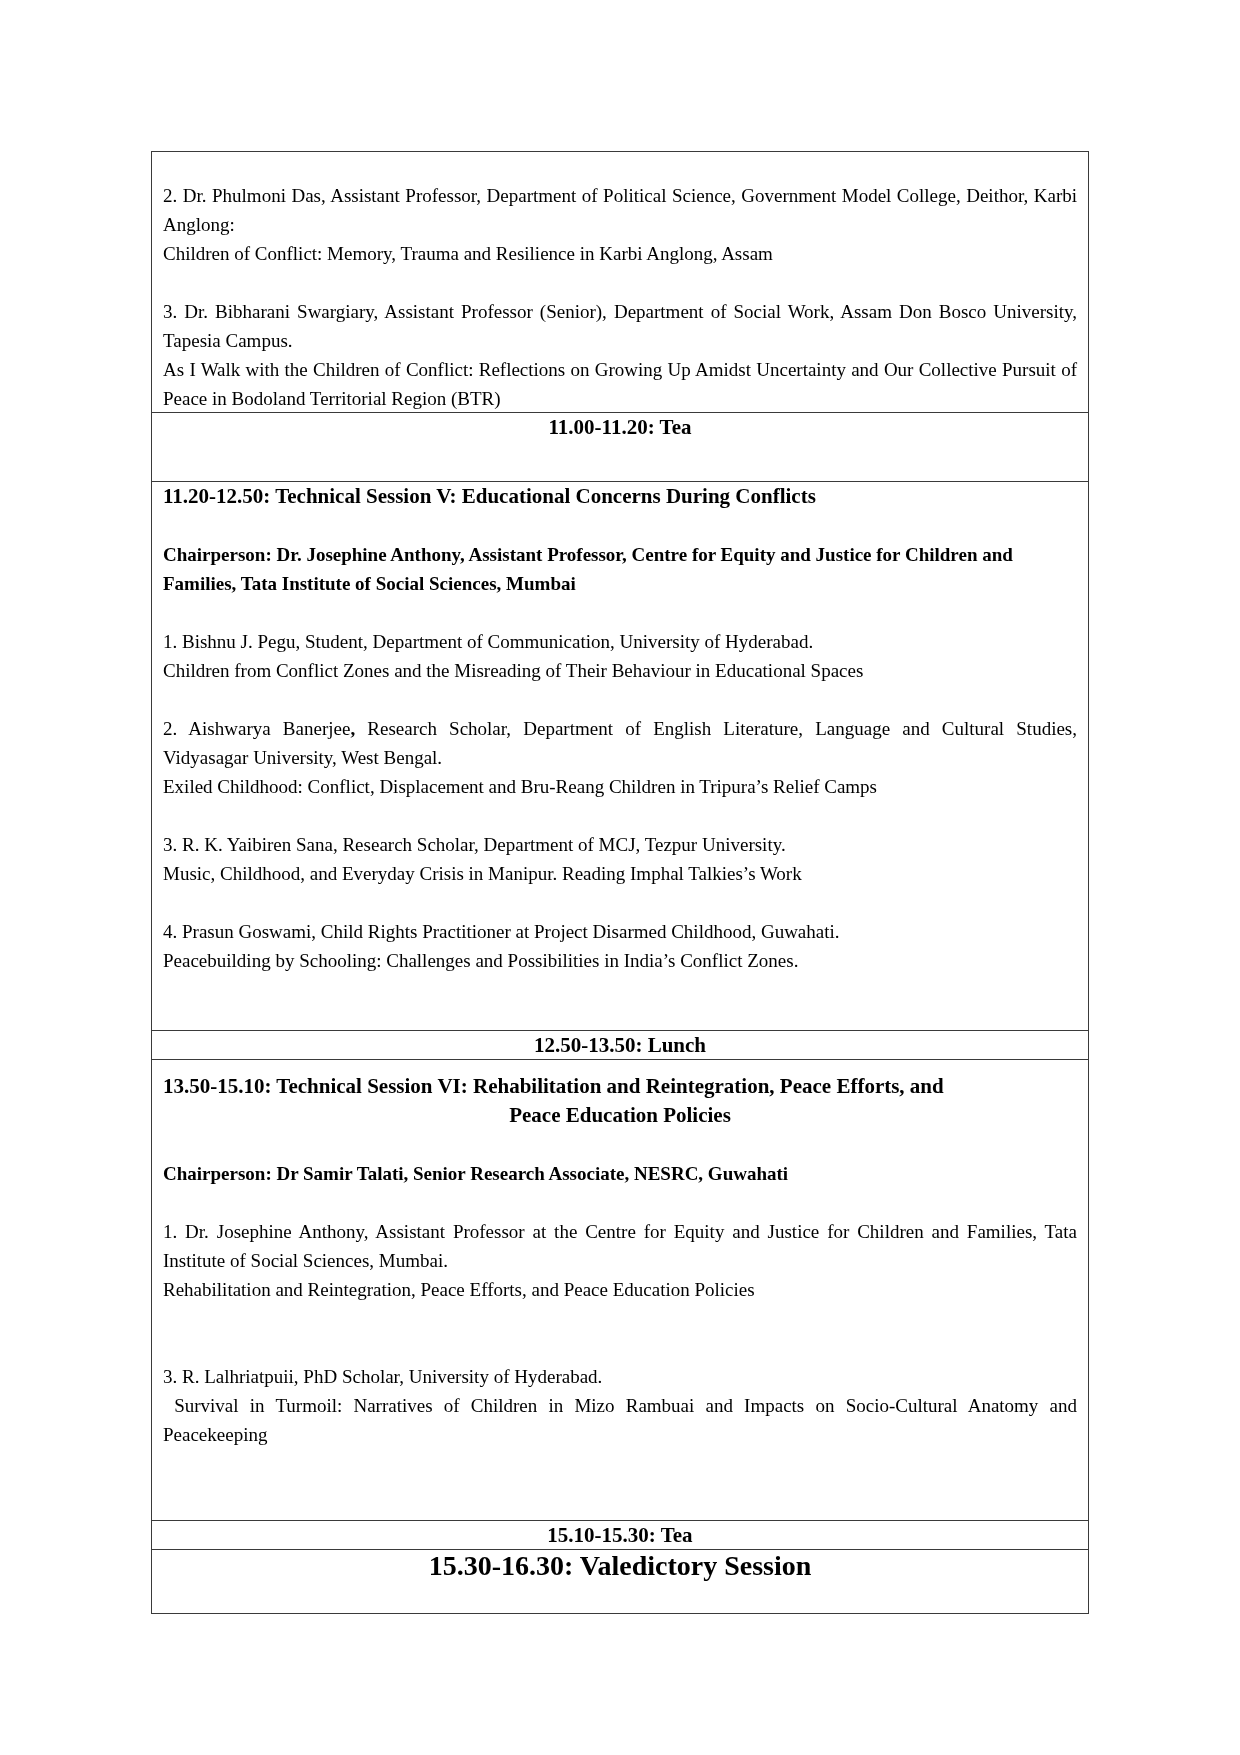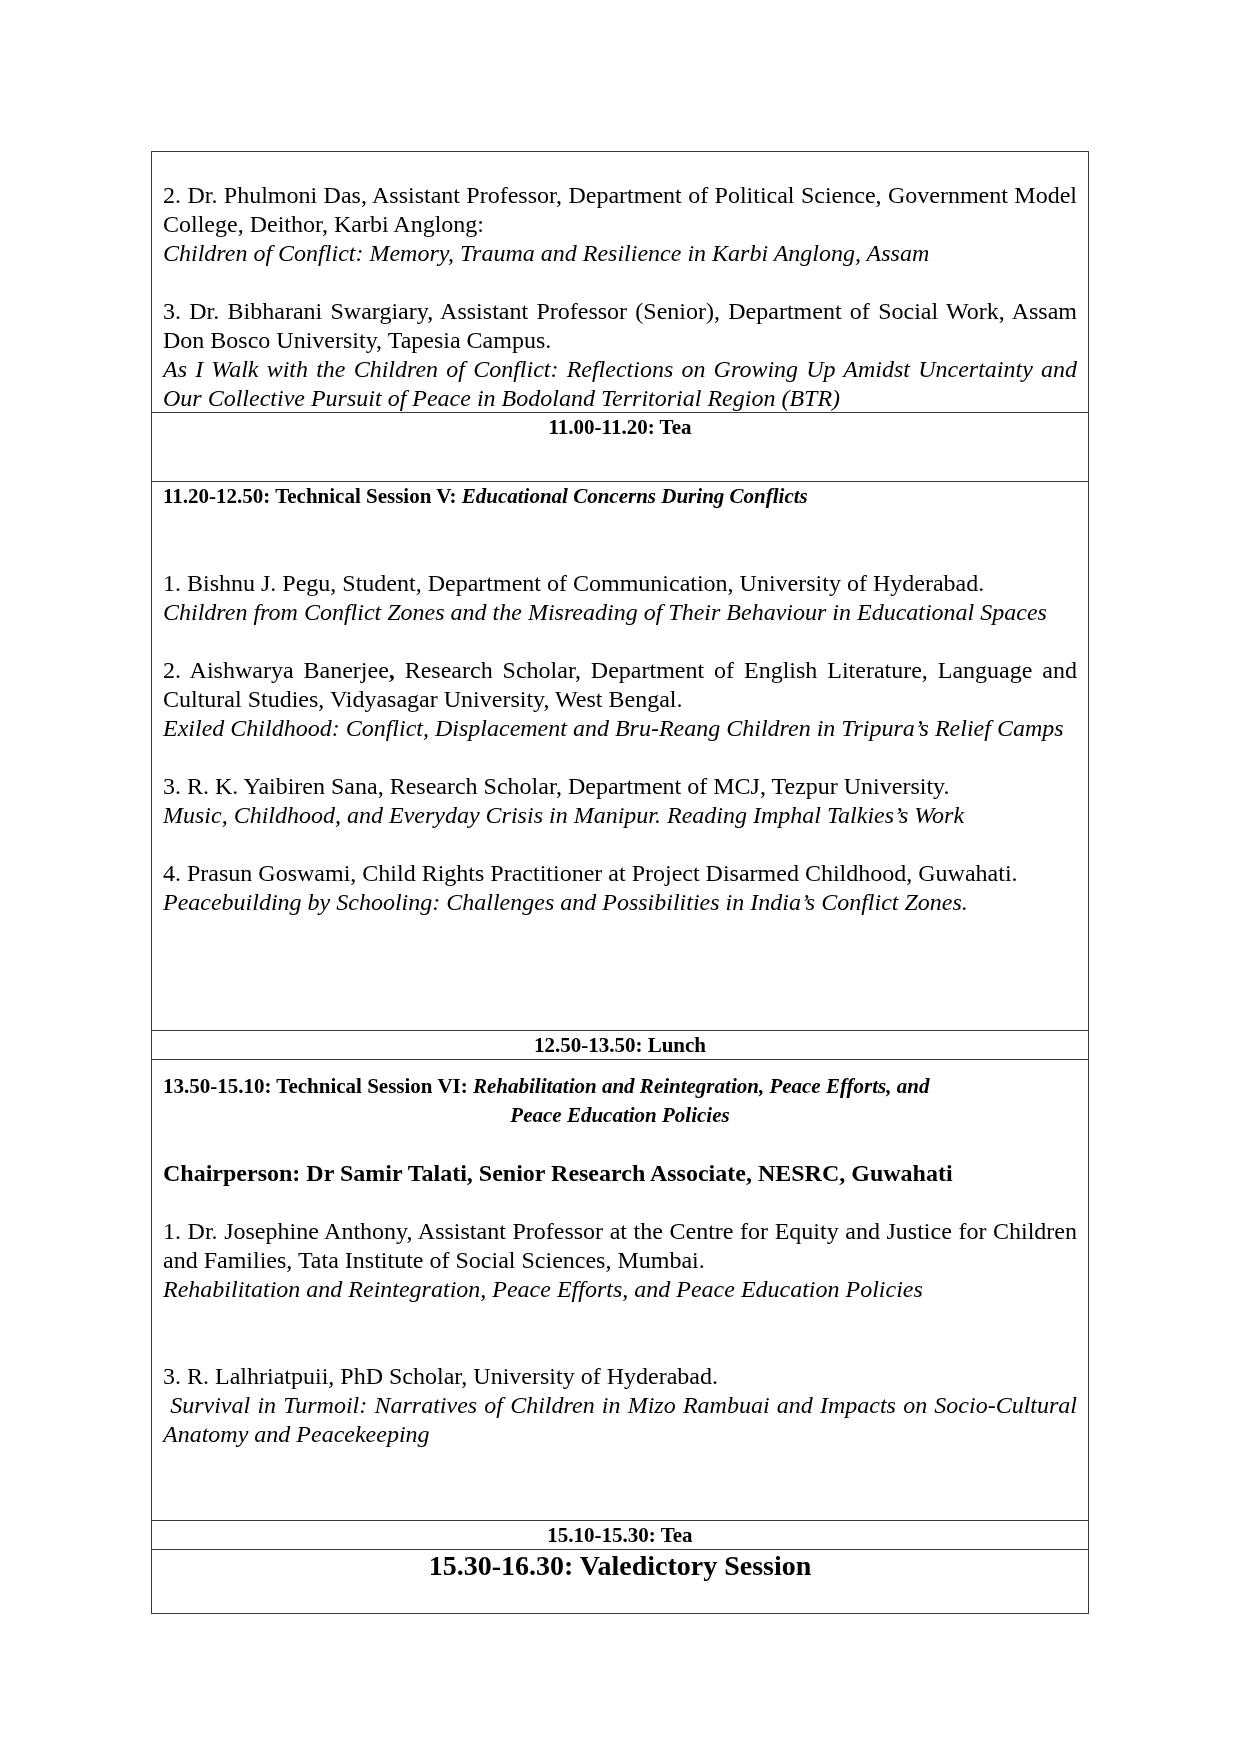--- a/index.html
+++ b/index.html
@@ -30,25 +30,25 @@
   }
   .row:first-child { border-top: none; }
   .row-cont { height: 260px; padding-top: 29px; }
   .row-break { height: 29px; text-align: center; font-weight: bold; font-size: 21px; line-height: 28px; }
   .row-sessionV { height: 549px; padding-top: 0; margin-top: 40px; }
   .row-sessionVI { height: 461px; padding-top: 12px; }
   .row-valedictory { height: 64px; text-align: center; font-weight: bold; font-size: 28px; line-height: 32px; padding-top: 0; }
 
   p {
     margin: 0;
-    font-size: 24px;
+    font-size: 19px;
     line-height: 29px;
   }
   .just { text-align: justify; text-align-last: left; }
-  .it { font-style: italic; }
+  .it { }
   .b { font-weight: bold; }
   .gap { height: 29px; }
   .center { text-align: center; }
   .head-line { font-size: 21px; line-height: 29px; font-weight: bold; }
 </style>
 </head>
 <body>
 
 <div class="page-table">
 
@@ -64,20 +64,21 @@
     </div>
   </div>
 
   <div class="row row-break">11.00-11.20: Tea</div>
 
   <div class="row row-sessionV">
     <p class="head-line">
       <span>11.20-12.50: Technical Session V: </span><span class="it">Educational Concerns During Conflicts</span>
     </p>
     <div class="gap"></div>
+    <p class="b">Chairperson: Dr. Josephine Anthony, Assistant Professor, Centre for Equity and Justice for Children and Families, Tata Institute of Social Sciences, Mumbai</p>
     <div class="gap"></div>
     <div>
       <p class="just">1. Bishnu J. Pegu, Student, Department of Communication, University of Hyderabad.</p>
       <p class="it">Children from Conflict Zones and the Misreading of Their Behaviour in Educational Spaces</p>
     </div>
     <div class="gap"></div>
     <div>
       <p class="just"><span>2. Aishwarya Banerjee</span><b>,</b><span> Research Scholar, Department of English Literature, Language and Cultural Studies, Vidyasagar University, West Bengal.</span></p>
       <p class="it just">Exiled Childhood: Conflict, Displacement and Bru-Reang Children in Tripura’s Relief Camps</p>
     </div>

